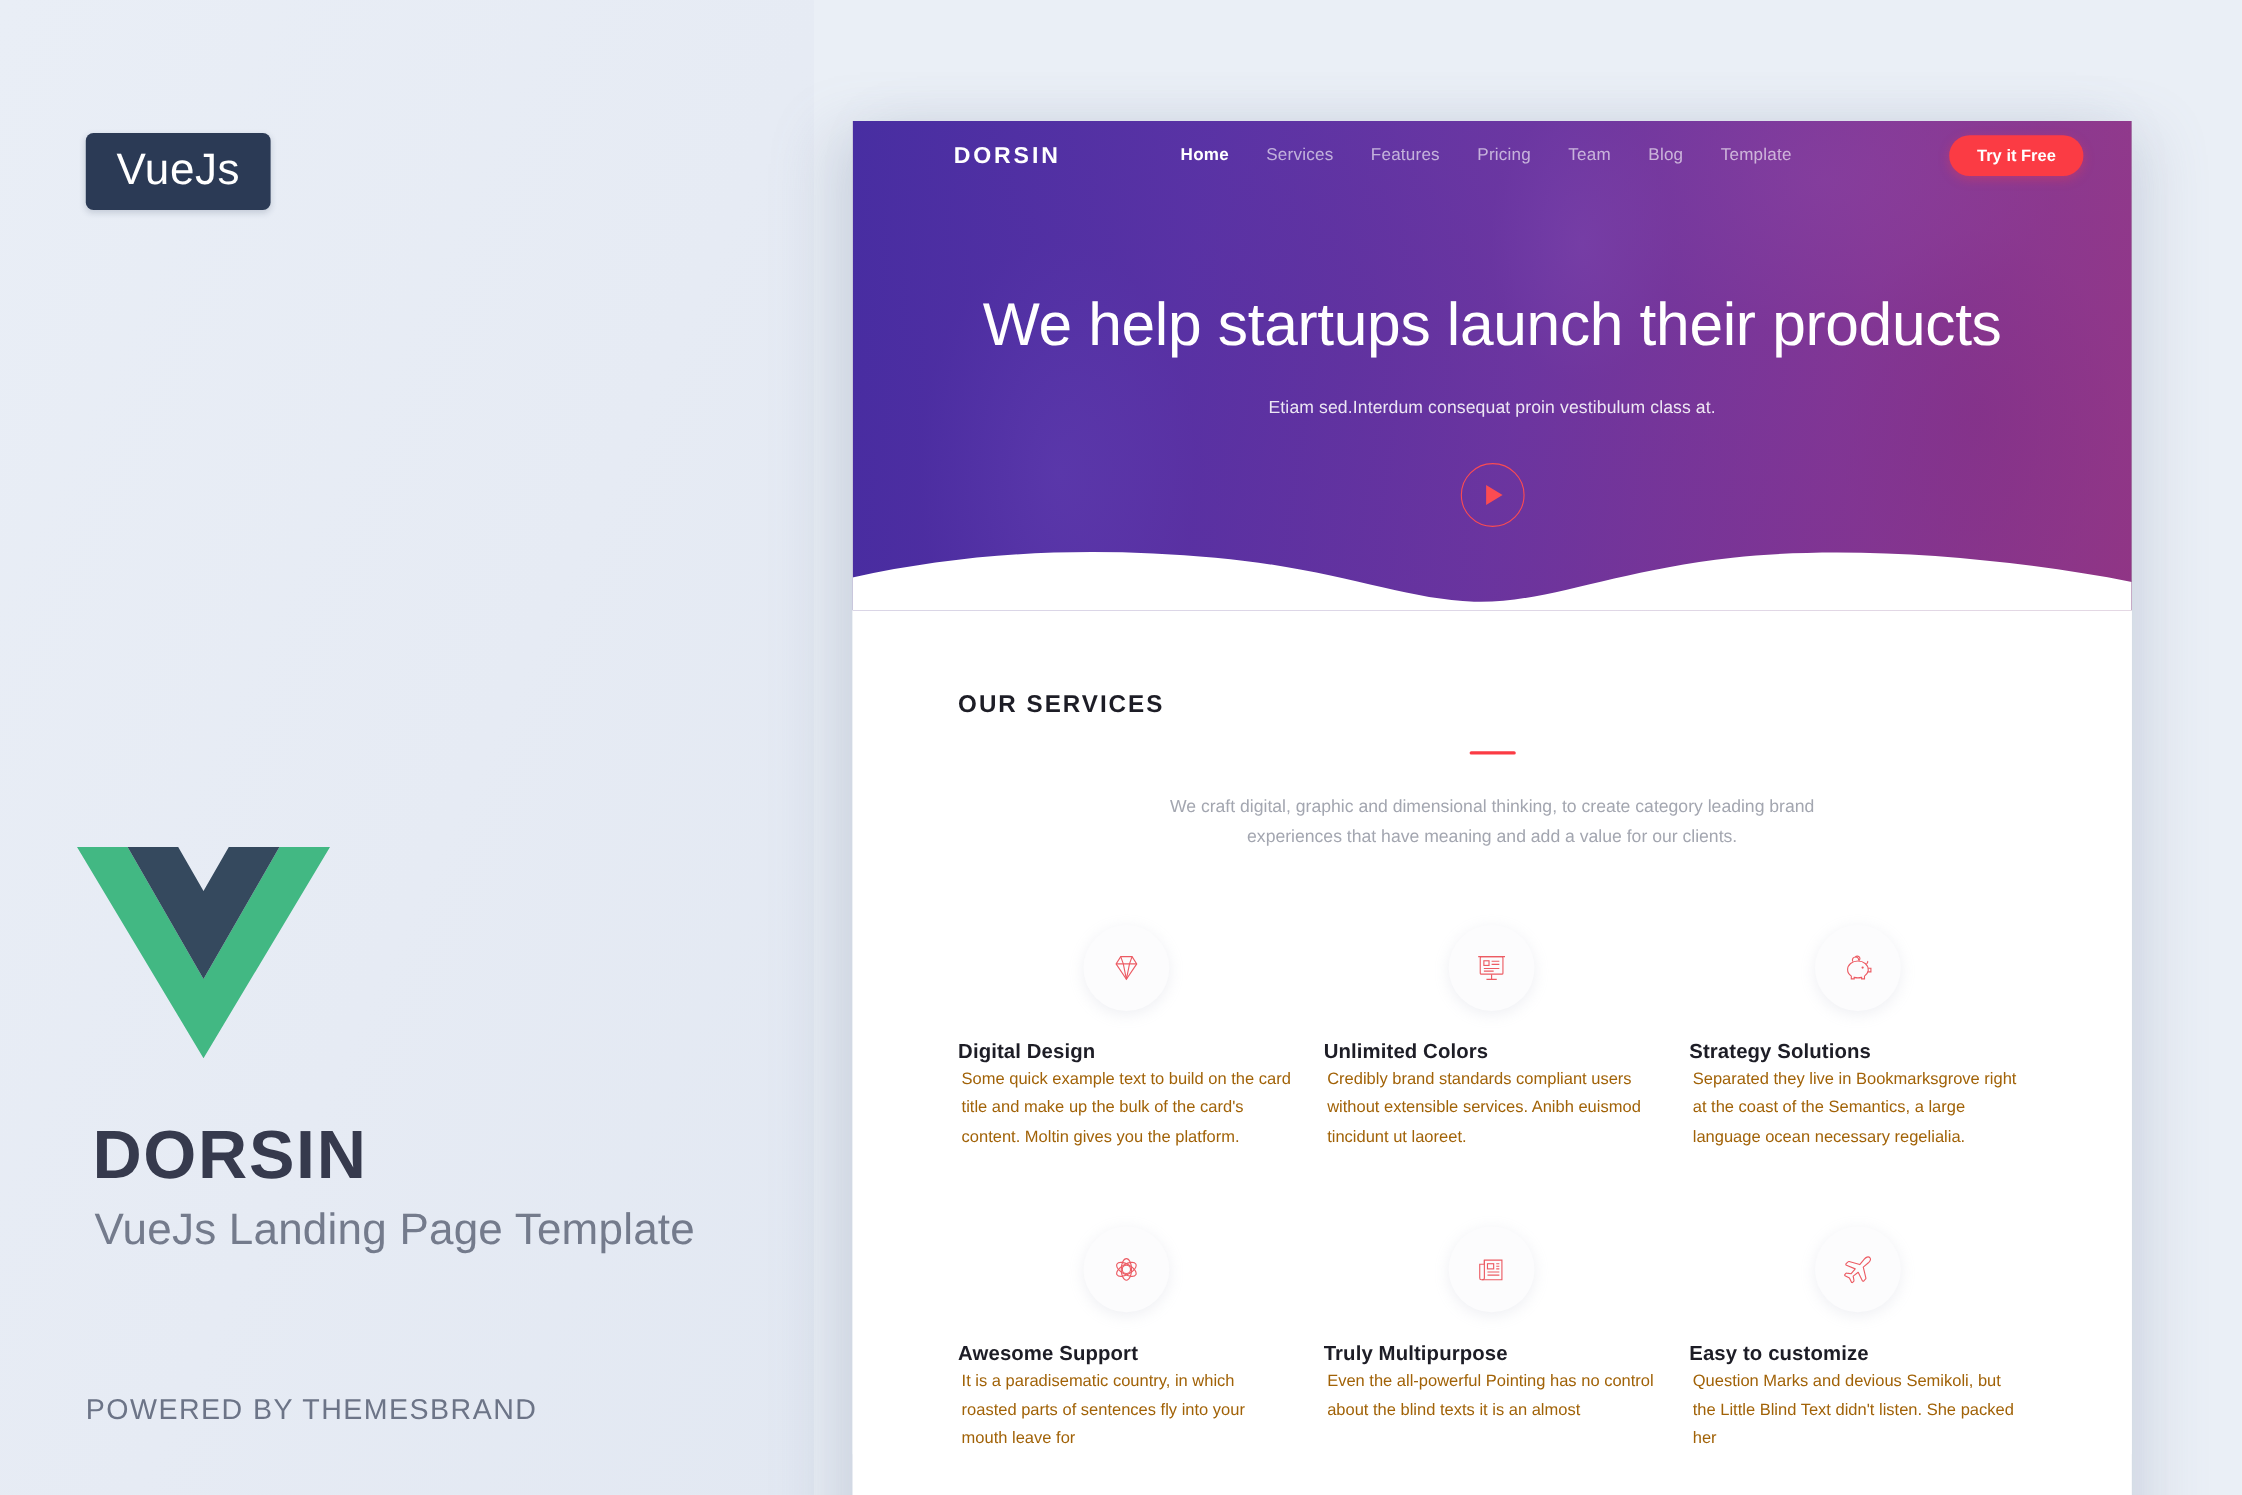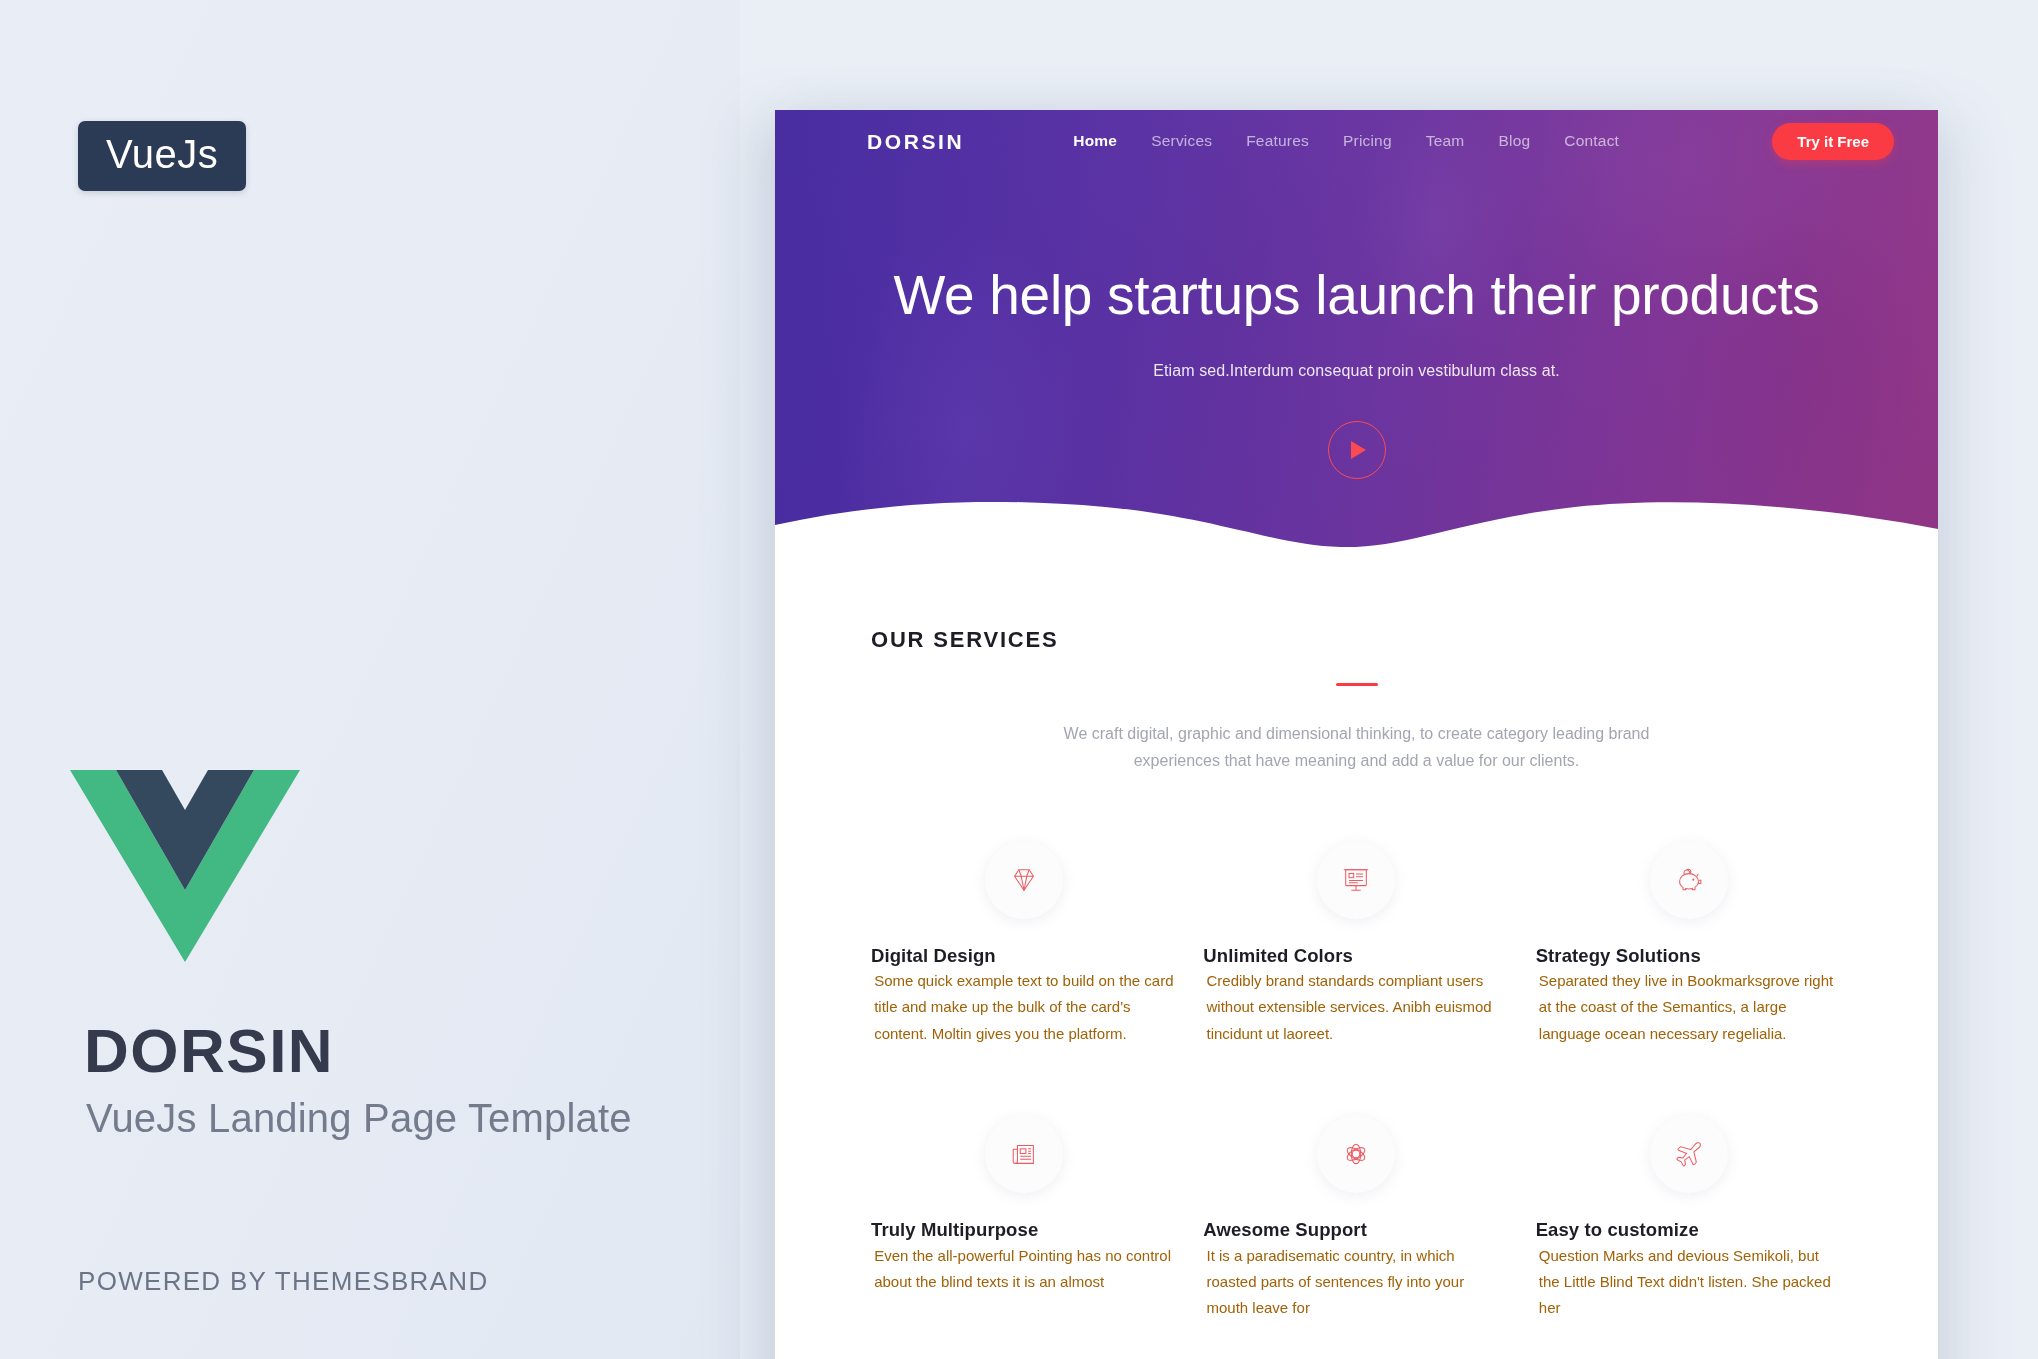--- a/index.html
+++ b/index.html
@@ -338,21 +338,21 @@
     <div class="nav">
       <div class="nav-logo">DORSIN</div>
 
       <div class="nav-links">
         <div class="nav-link active">Home</div>
         <div class="nav-link">Services</div>
         <div class="nav-link">Features</div>
         <div class="nav-link">Pricing</div>
         <div class="nav-link">Team</div>
         <div class="nav-link">Blog</div>
-        <div class="nav-link">Contact</div>
+        <div class="nav-link">Template</div>
       </div>
 
       <button class="nav-cta">Try it Free</button>
     </div>
 
     <div class="hero-content">
       <h1 class="hero-title">We help startups launch their products</h1>
       <p class="hero-sub">Etiam sed.Interdum consequat proin vestibulum class at.</p>
       <div class="play-btn">
         <div class="play-tri"></div>
@@ -414,42 +414,42 @@
             <path d="M13.5 5.4 C14.5 4 16.8 4.2 17.6 5.6 C18.3 6.8 17.9 8.3 16.8 8.9"></path>
           </svg>
         </div>
         <div class="card-title">Strategy Solutions</div>
         <div class="card-text">Separated they live in Bookmarksgrove right at the coast of the Semantics, a large language ocean necessary regelialia.</div>
       </div>
 
       <div class="card">
         <div class="card-icon">
           <svg width="30" height="30" viewBox="0 0 32 32" fill="none" stroke="#ec5b63" stroke-width="1.1">
+            <circle cx="16" cy="16" r="4"></circle>
+            <ellipse cx="16" cy="16" rx="5" ry="10.5"></ellipse>
+            <ellipse cx="16" cy="16" rx="5" ry="10.5" transform="rotate(60 16 16)"></ellipse>
+            <ellipse cx="16" cy="16" rx="5" ry="10.5" transform="rotate(120 16 16)"></ellipse>
+          </svg>
+        </div>
+        <div class="card-title">Awesome Support</div>
+        <div class="card-text">It is a paradisematic country, in which roasted parts of sentences fly into your mouth leave for</div>
+      </div>
+
+      <div class="card">
+        <div class="card-icon">
+          <svg width="30" height="30" viewBox="0 0 32 32" fill="none" stroke="#ec5b63" stroke-width="1.1">
             <path d="M9 7 L26 7 L26 26 L6 26 C5 26 4.5 25.2 4.5 24.3 L4.5 11 L9 11 Z"></path>
             <path d="M9 7 L9 24.3 C9 25.2 8 26 6.8 26"></path>
             <rect x="12" y="10.5" width="6" height="5"></rect>
             <path d="M20.5 10.5 L23.5 10.5 M20.5 13 L23.5 13 M20.5 15.5 L23.5 15.5"></path>
             <path d="M12 18.5 L23.5 18.5 M12 21.5 L23.5 21.5"></path>
           </svg>
         </div>
         <div class="card-title">Truly Multipurpose</div>
         <div class="card-text">Even the all-powerful Pointing has no control about the blind texts it is an almost</div>
-      </div>
-
-      <div class="card">
-        <div class="card-icon">
-          <svg width="30" height="30" viewBox="0 0 32 32" fill="none" stroke="#ec5b63" stroke-width="1.1">
-            <circle cx="16" cy="16" r="4"></circle>
-            <ellipse cx="16" cy="16" rx="5" ry="10.5"></ellipse>
-            <ellipse cx="16" cy="16" rx="5" ry="10.5" transform="rotate(60 16 16)"></ellipse>
-            <ellipse cx="16" cy="16" rx="5" ry="10.5" transform="rotate(120 16 16)"></ellipse>
-          </svg>
-        </div>
-        <div class="card-title">Awesome Support</div>
-        <div class="card-text">It is a paradisematic country, in which roasted parts of sentences fly into your mouth leave for</div>
       </div>
 
       <div class="card">
         <div class="card-icon">
           <svg width="30" height="30" viewBox="0 0 32 32" fill="none" stroke="#ec5b63" stroke-width="1.1" stroke-linejoin="round">
             <path d="M27.5 4.5 C26 3.2 23.8 4.2 22.2 6.1 L17.8 11.3 L7.5 8.4
                      C7.1 8.3 6.7 8.4 6.4 8.7 L4.6 10.4 C4.1 10.9 4.3 11.7 4.9 11.9
                      L13.4 15.5 L9.5 20.2 L5.2 19.6 C4.8 19.5 4.5 19.7 4.3 19.9
                      L3.3 21 C3 21.4 3.1 21.9 3.5 22.1 L7.8 24.4 L9.8 28.4
                      C10 28.8 10.6 28.9 10.9 28.6 L11.9 27.6 C12.2 27.4 12.3 27 12.2 26.7

